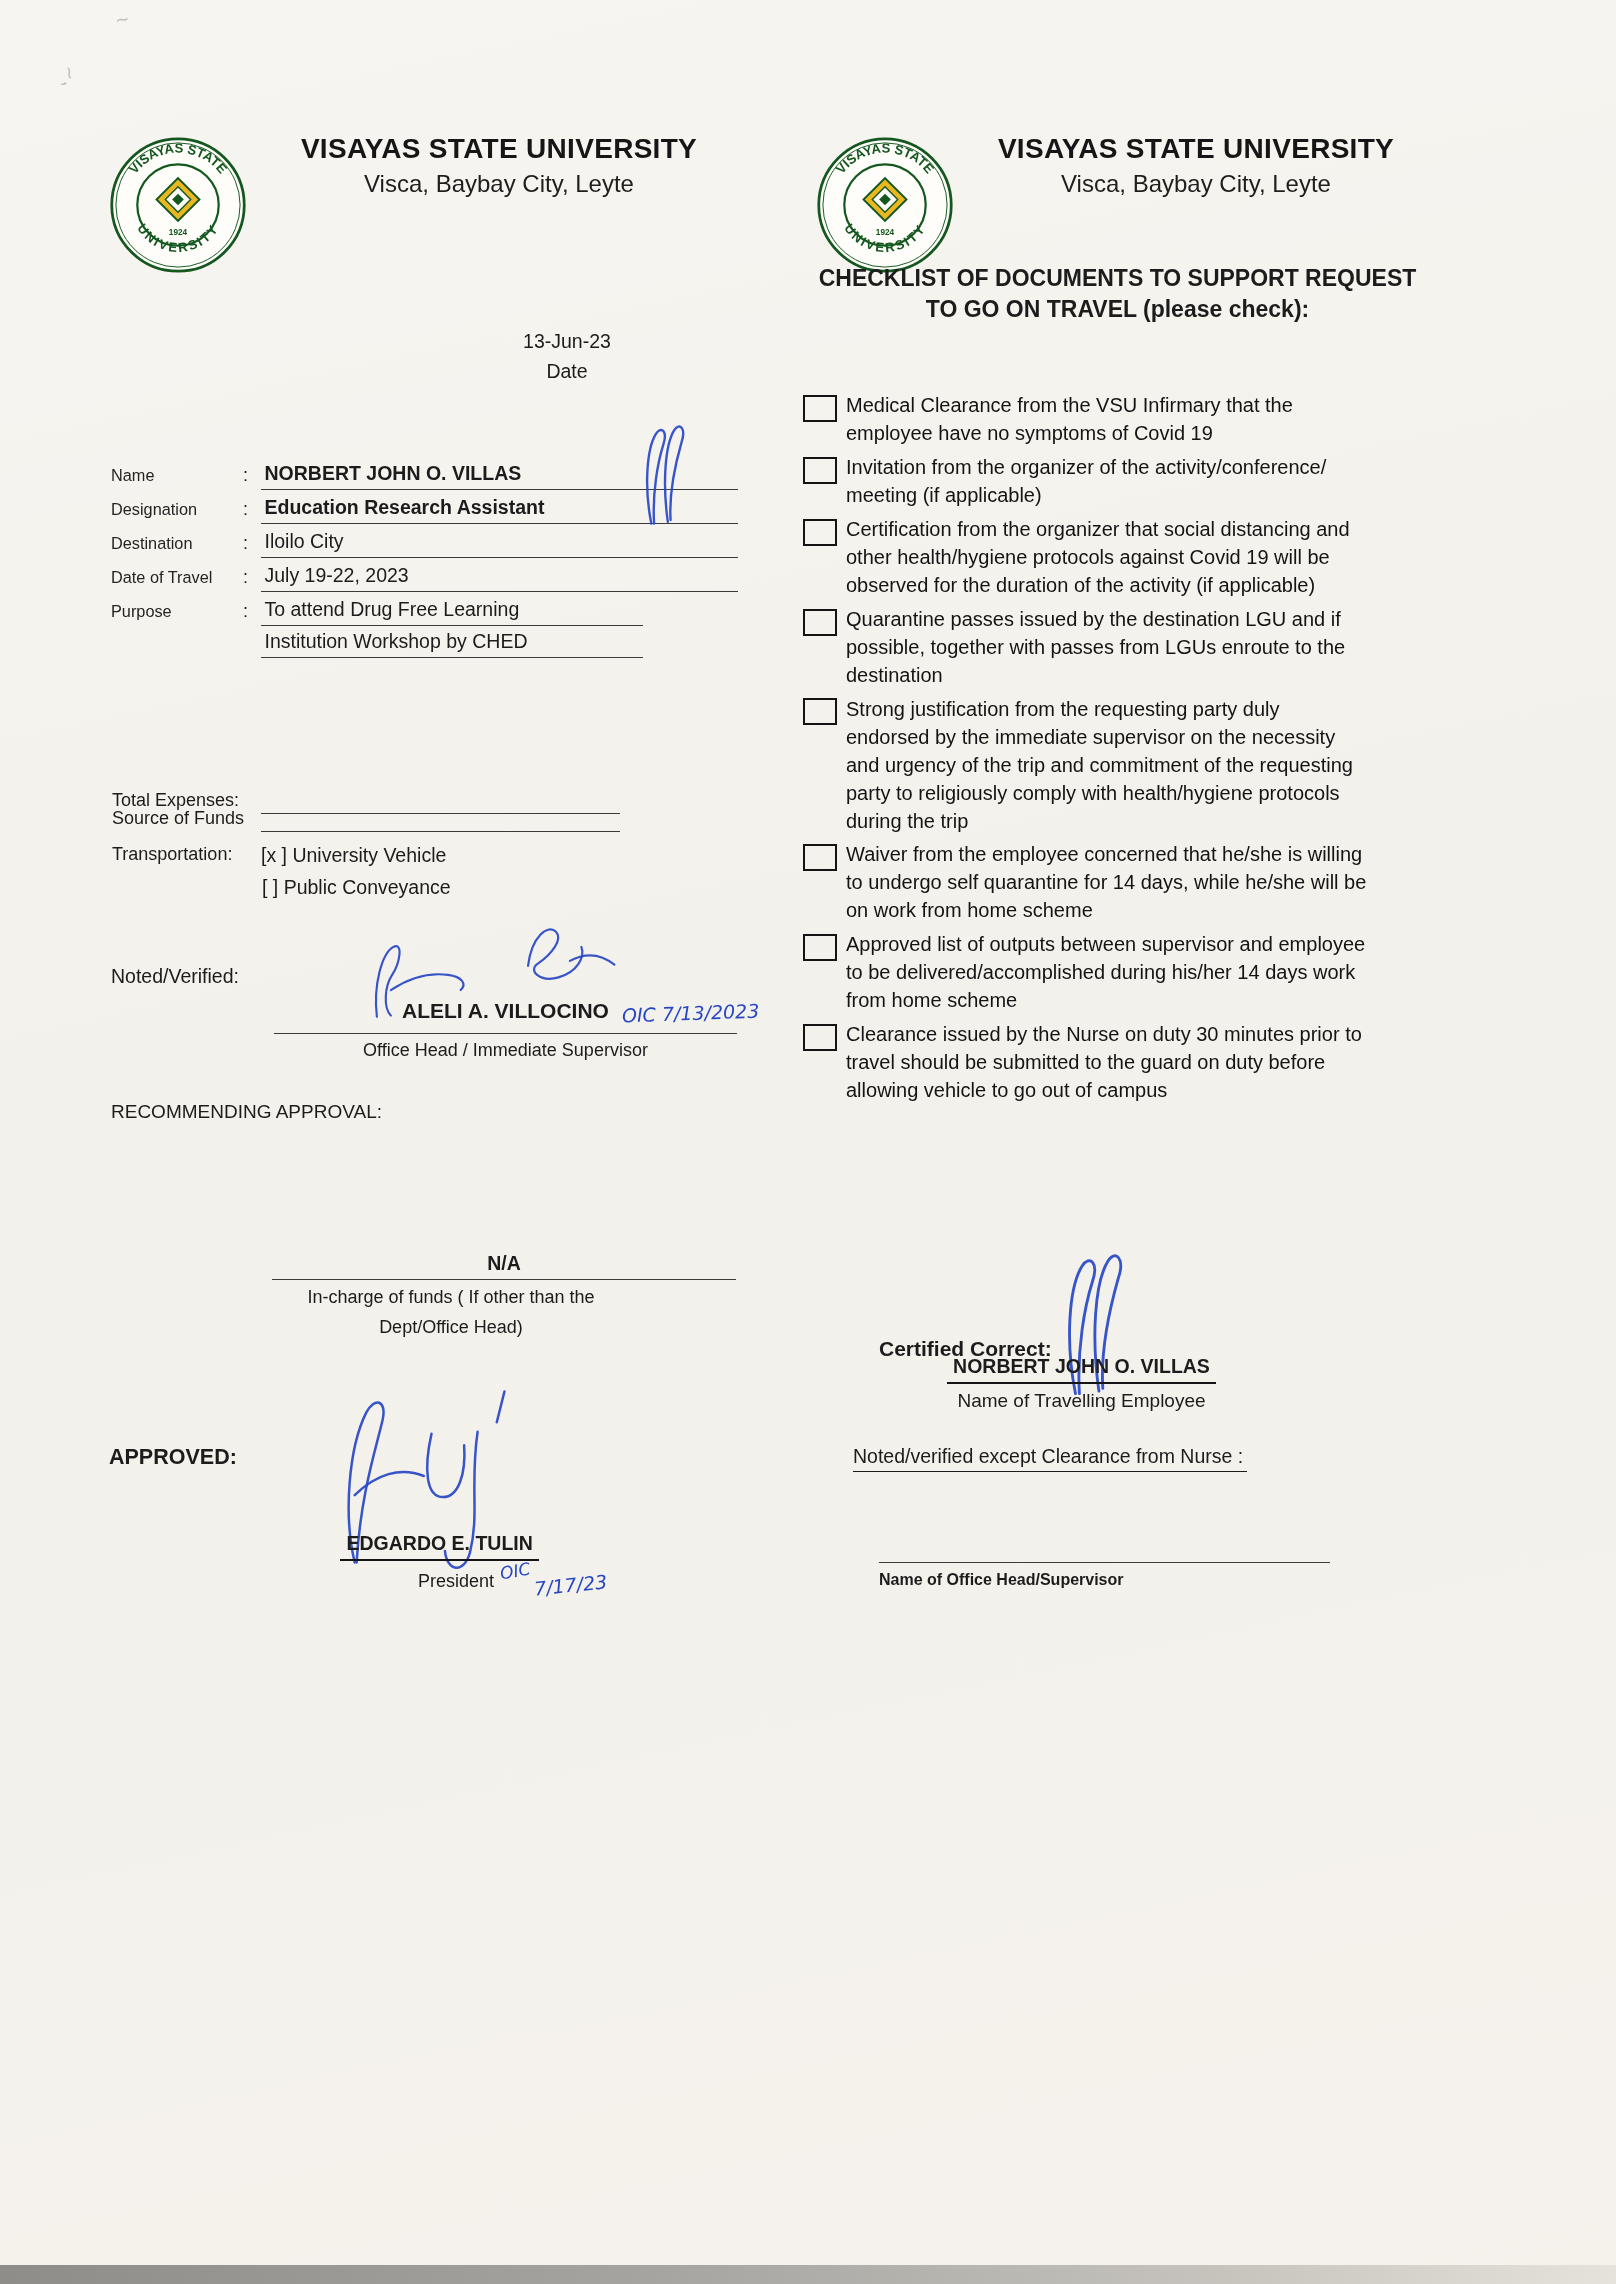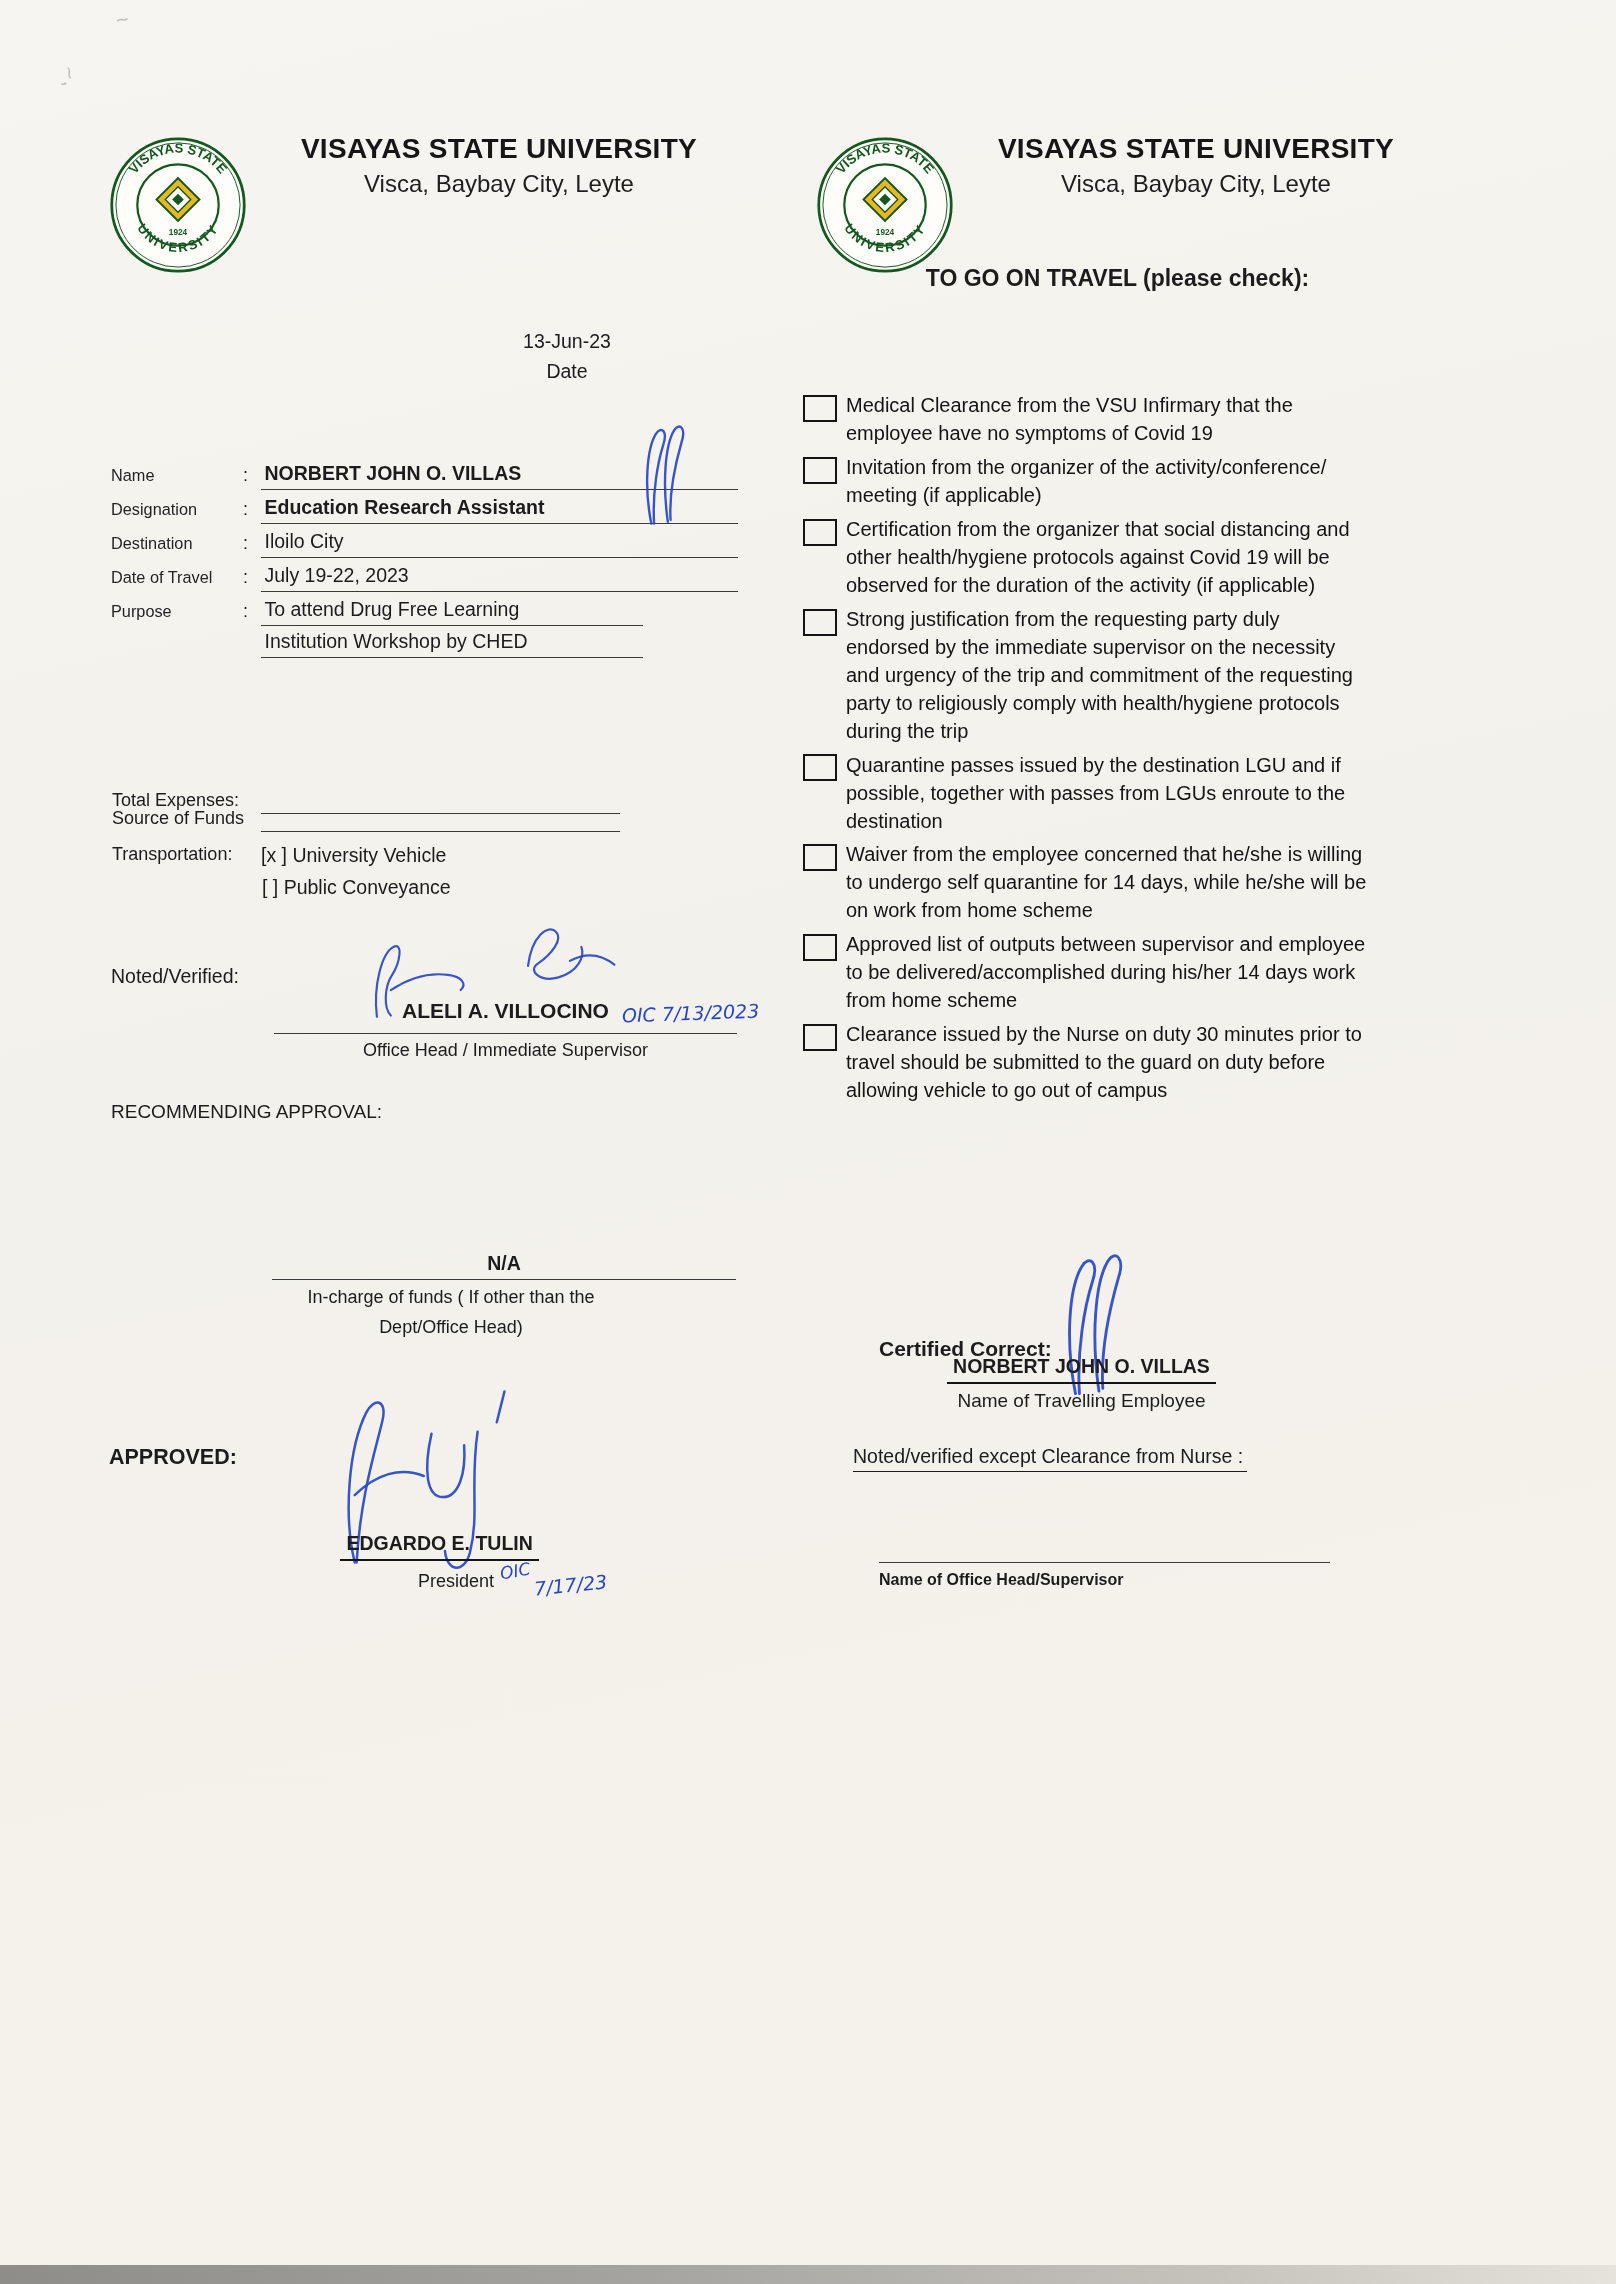--- a/index.html
+++ b/index.html
@@ -206,43 +206,44 @@
       <text x="50" y="71.5" font-size="6" fill="#14571f" text-anchor="middle" font-weight="bold">1924</text>
     </svg>
   </div>
 
   <div class="abs center" style="left:958px; top:133px; width:476px;">
     <div class="h-uni">VISAYAS STATE UNIVERSITY</div>
     <div class="h-addr">Visca, Baybay City, Leyte</div>
   </div>
 
   <div class="abs center" style="left:805px; top:263px; width:625px;">
+    <div class="h-chk">CHECKLIST OF DOCUMENTS TO SUPPORT REQUEST</div>
     <div class="h-chk">TO GO ON TRAVEL (please check):</div>
   </div>
 
   <div class="chk-list">
     <div class="chk-item">
       <span class="chk-box"></span>
       <span class="chk-text">Medical Clearance from the VSU Infirmary that the employee have no symptoms of Covid 19</span>
     </div>
     <div class="chk-item">
       <span class="chk-box"></span>
       <span class="chk-text">Invitation from the organizer of the activity/conference/ meeting (if applicable)</span>
     </div>
     <div class="chk-item">
       <span class="chk-box"></span>
       <span class="chk-text">Certification from the organizer that social distancing and other health/hygiene protocols against Covid 19 will be observed for the duration of the activity (if applicable)</span>
     </div>
     <div class="chk-item">
       <span class="chk-box"></span>
+      <span class="chk-text">Quarantine passes issued by the destination LGU and if possible, together with passes from LGUs enroute to the destination</span>
+    </div>
+    <div class="chk-item">
+      <span class="chk-box"></span>
       <span class="chk-text">Strong justification from the requesting party duly endorsed by the immediate supervisor on the necessity and urgency of the trip and commitment of the requesting party to religiously comply with health/hygiene protocols during the trip</span>
-    </div>
-    <div class="chk-item">
-      <span class="chk-box"></span>
-      <span class="chk-text">Quarantine passes issued by the destination LGU and if possible, together with passes from LGUs enroute to the destination</span>
     </div>
     <div class="chk-item">
       <span class="chk-box"></span>
       <span class="chk-text">Waiver from the employee concerned that he/she is willing to undergo self quarantine for 14 days, while he/she will be on work from home scheme</span>
     </div>
     <div class="chk-item">
       <span class="chk-box"></span>
       <span class="chk-text">Approved list of outputs between supervisor and employee to be delivered/accomplished during his/her 14 days work from home scheme</span>
     </div>
     <div class="chk-item">

